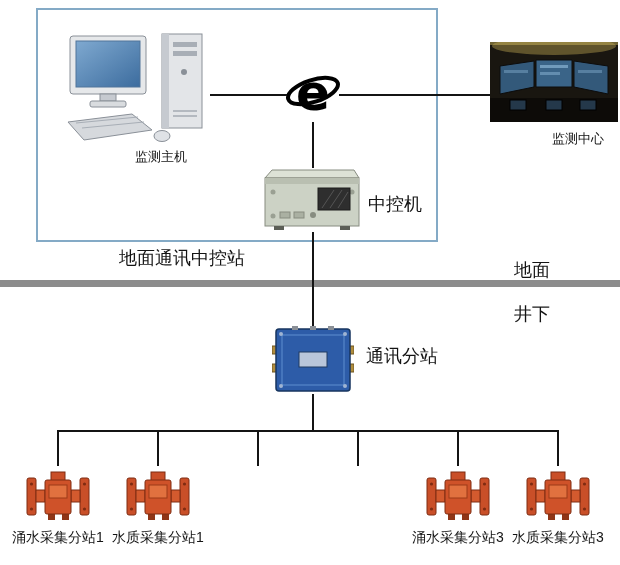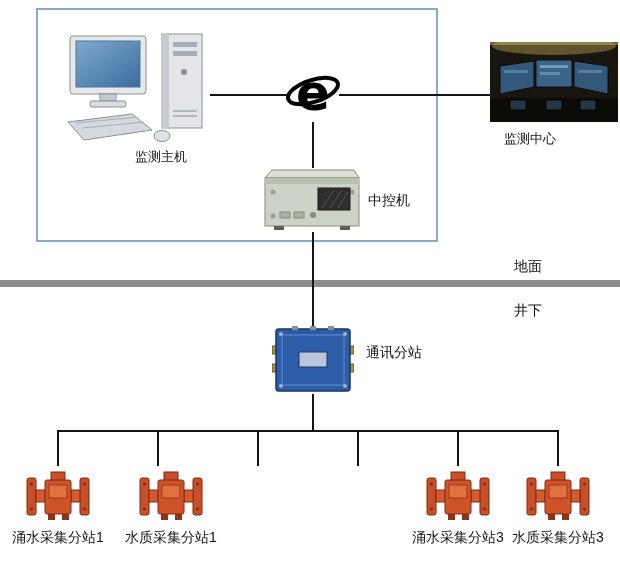--- a/index.html
+++ b/index.html
@@ -2,21 +2,21 @@
 <html><head>
 <meta charset="utf-8">
 <style>
   html,body{margin:0;padding:0;background:#fff;}
   .canvas{
     position:relative;width:620px;height:565px;background:#ffffff;
     font-family:"Liberation Sans","DejaVu Sans",sans-serif;color:#141414;overflow:hidden;
   }
   .line{position:absolute;background:#141414;}
   .lbl{position:absolute;white-space:nowrap;}
-  .lbl.md{font-size:14px;}
+  .lbl.md{font-size:18px;}
   .lbl.sm{font-size:13px;}
   .ground-box{
     position:absolute;left:36px;top:8px;width:398px;height:230px;
     border:2px solid #84aac6;background:transparent;
   }
   .divider{position:absolute;left:0;top:280px;width:620px;height:7px;background:#8c8c8c;}
   .abs{position:absolute;}
   .device{
     position:absolute;top:464px;width:100px;display:flex;flex-direction:column;align-items:center;
   }
@@ -88,41 +88,42 @@
     <polygon points="84,19 118,24 118,52 84,45" fill="#33597a" stroke="#0c0c0c"></polygon>
     <rect x="50" y="23" width="28" height="3" fill="#7fa9c9" opacity="0.8"></rect>
     <rect x="50" y="30" width="20" height="3" fill="#7fa9c9" opacity="0.6"></rect>
     <rect x="14" y="28" width="24" height="3" fill="#6f99b9" opacity="0.6"></rect>
     <rect x="88" y="28" width="24" height="3" fill="#6f99b9" opacity="0.6"></rect>
     <rect x="0" y="56" width="128" height="24" fill="#0d0b08"></rect>
     <rect x="20" y="58" width="16" height="10" fill="#24384a" stroke="#000"></rect>
     <rect x="56" y="58" width="16" height="10" fill="#24384a" stroke="#000"></rect>
     <rect x="90" y="58" width="16" height="10" fill="#24384a" stroke="#000"></rect>
   </svg>
-  <div class="lbl sm" style="left:504px;top:130px;width:100px;text-align:left">监测中心</div>
+  <div class="lbl sm" style="left:504px;top:130px;width:100px;text-align:right">监测中心</div>
 
   <svg class="abs" style="left:264px;top:168px" width="96" height="64" viewBox="0 0 96 64">
     <polygon points="8,2 90,2 95,10 1,10" fill="#dde2d6" stroke="#878c80"></polygon>
     <rect x="1" y="10" width="94" height="48" fill="#ccd2c5" stroke="#878c80"></rect>
     <rect x="1" y="10" width="94" height="6" fill="#b9bfb1"></rect>
     <circle cx="9" cy="24" r="2.5" fill="#9aa093"></circle>
     <circle cx="9" cy="48" r="2.5" fill="#9aa093"></circle>
     <circle cx="88" cy="24" r="2.5" fill="#9aa093"></circle>
     <rect x="54" y="20" width="32" height="22" fill="#2e2e2e" stroke="#1c1c1c"></rect>
     <line x1="58" y1="40" x2="70" y2="22" stroke="#555"></line>
     <line x1="66" y1="40" x2="78" y2="22" stroke="#555"></line>
     <line x1="74" y1="40" x2="84" y2="24" stroke="#555"></line>
     <rect x="16" y="44" width="10" height="6" fill="#aab0a2" stroke="#878c80"></rect>
     <rect x="30" y="44" width="10" height="6" fill="#aab0a2" stroke="#878c80"></rect>
     <circle cx="49" cy="47" r="3" fill="#878c80"></circle>
     <rect x="10" y="58" width="10" height="4" fill="#5c5f57"></rect>
     <rect x="76" y="58" width="10" height="4" fill="#5c5f57"></rect>
   </svg>
   <div class="lbl md" style="left:368px;top:192px">中控机</div>
 
+  <div class="lbl md" style="left:107px;top:246px;width:150px;text-align:center">地面通讯中控站</div>
 
   <div class="divider"></div>
   <div class="lbl md" style="left:514px;top:258px">地面</div>
   <div class="lbl md" style="left:514px;top:302px">井下</div>
 
   <svg class="abs" style="left:272px;top:326px" width="82" height="68" viewBox="0 0 82 68">
     <rect x="0" y="20" width="5" height="8" fill="#b08d3e" stroke="#6e5622"></rect>
     <rect x="0" y="38" width="5" height="8" fill="#b08d3e" stroke="#6e5622"></rect>
     <rect x="77" y="20" width="5" height="8" fill="#b08d3e" stroke="#6e5622"></rect>
     <rect x="77" y="38" width="5" height="8" fill="#b08d3e" stroke="#6e5622"></rect>
@@ -151,21 +152,21 @@
   <div class="line" style="left:357px;top:430px;width:2px;height:36px"></div>
   <div class="line" style="left:457px;top:430px;width:2px;height:36px"></div>
   <div class="line" style="left:557px;top:430px;width:2px;height:36px"></div>
 
   <div class="device" style="left:8px">
     <svg width="64" height="58">
         <use href="#collector-device"></use>
       </svg>
     <div class="dlabel">涌水采集分站1</div>
   </div>
-  <div class="device" style="left:121px">
+  <div class="device" style="left:108px">
     <svg width="64" height="58">
         <use href="#collector-device"></use>
       </svg>
     <div class="dlabel">水质采集分站1</div>
   </div>
   <div class="device" style="left:408px">
     <svg width="64" height="58">
         <use href="#collector-device"></use>
       </svg>
     <div class="dlabel">涌水采集分站3</div>

